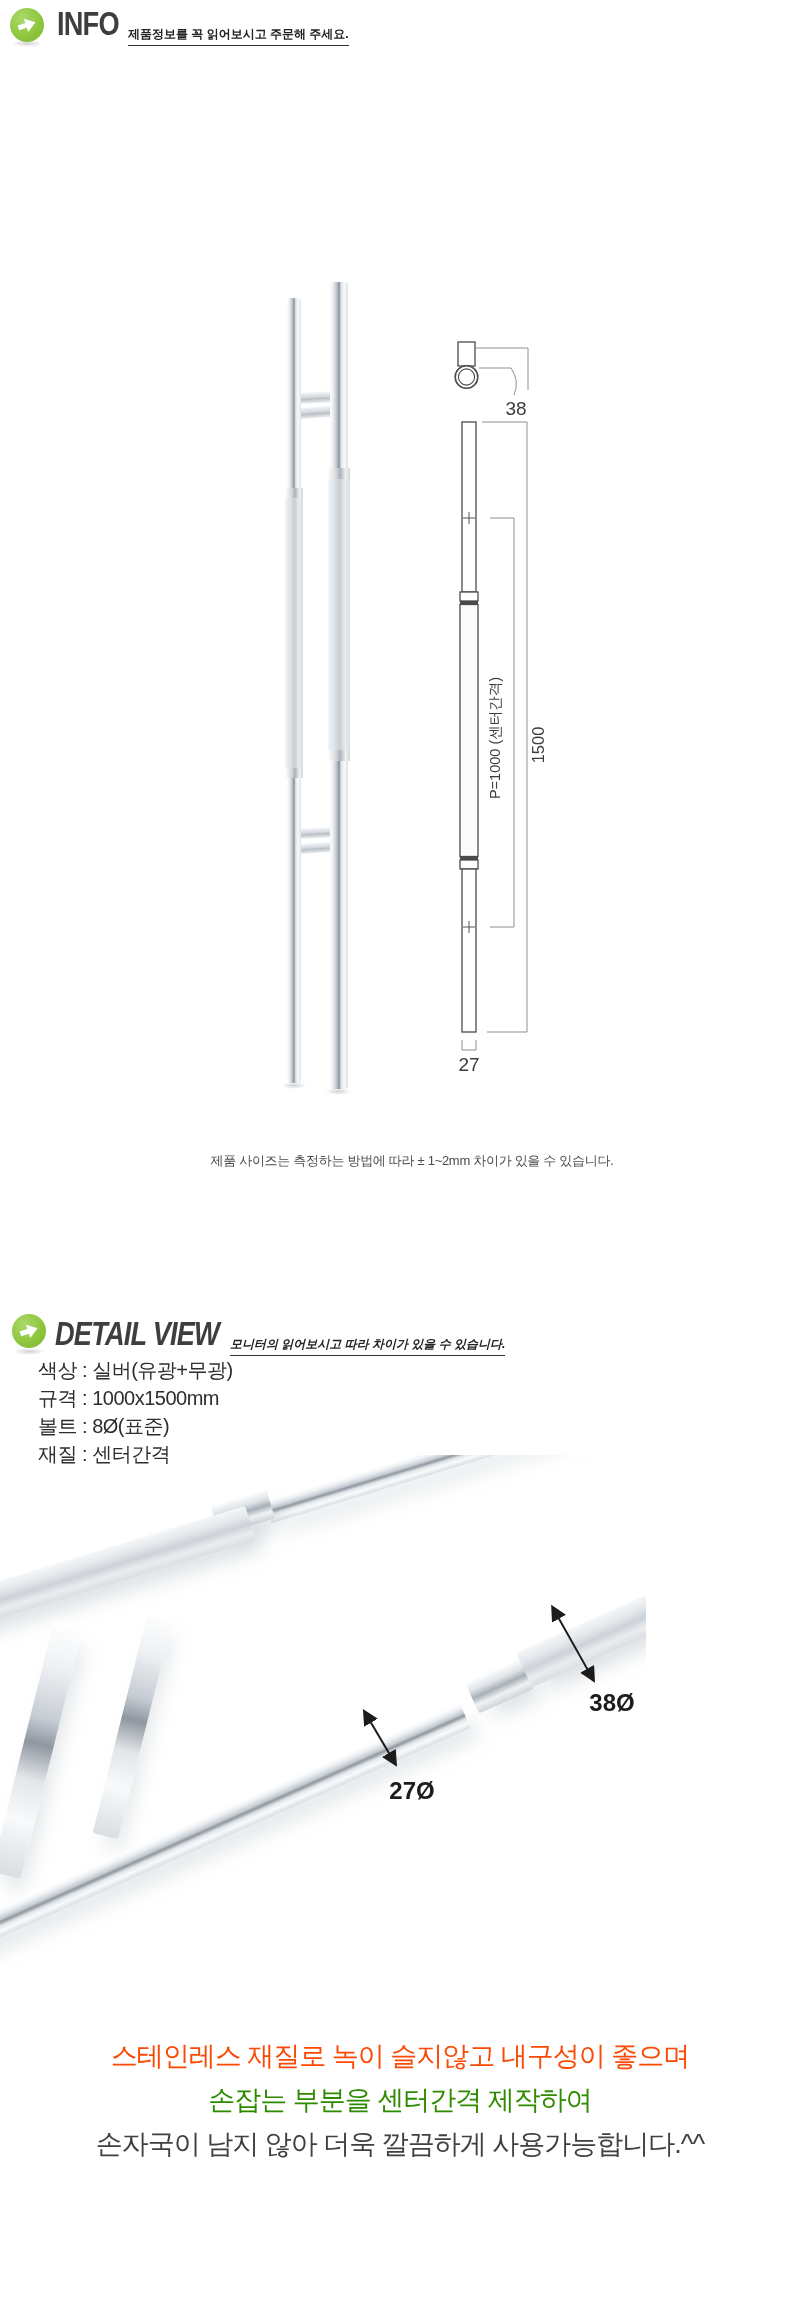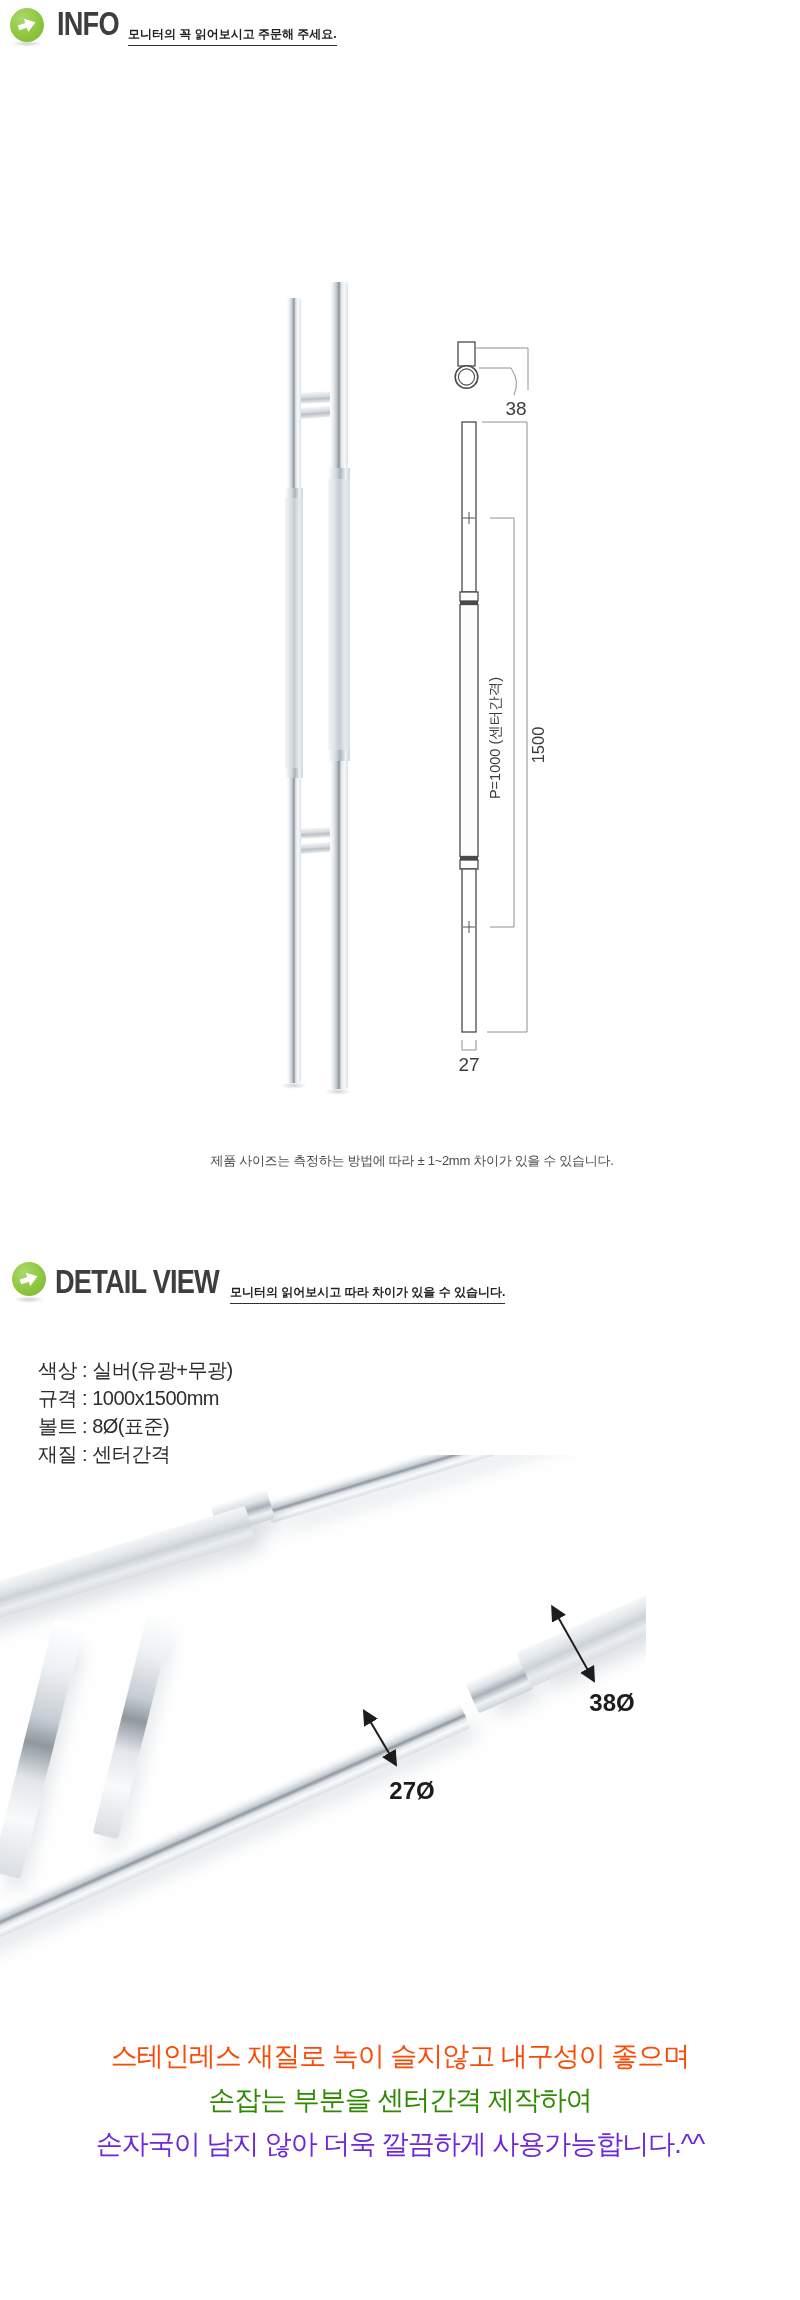--- a/index.html
+++ b/index.html
@@ -49,38 +49,38 @@
   .pipe-collar{background:linear-gradient(to bottom,#ffffff 0%,#dfe4e8 30%,#a8b0b8 52%,#f0f3f5 75%,#cdd3d8 100%);}
   .anno-svg{position:absolute;left:0;top:0;}
   .anno-svg text{font-family:"Liberation Sans",sans-serif;fill:#1c1c1c;font-size:24px;font-weight:bold;}
   .anno-svg line{stroke:#1c1c1c;stroke-width:2;}
 
   
   .footer{position:absolute;left:0;top:2034px;width:800px;text-align:center;
       font-size:27px;font-weight:normal;line-height:44px;letter-spacing:-1px;}
   .f1{color:#fb4a05;}
   .f2{color:#2e8b00;}
-  .f3{color:#6d28d9;}
+  .f3{color:#404040;}
 </style>
 </head>
 <body>
 
 <div class="page">
 
   <div class="hdr" style="top:4px;">
     <div class="hdr-shadow" style="left:11px;top:36px;"></div>
     <div class="hdr-circle" style="left:10px;top:4px;">
       <svg width="26" height="26" viewBox="0 0 26 26">
         <g transform="rotate(-18 13 13)">
           <path d="M4 13 h8 v-4.5 l10 7 -10 7 v-4.5 h-8 z" fill="#ffffff" transform="translate(0,-2.5)"></path>
         </g>
       </svg>
     </div>
     <span class="hdr-title" style="left:57px;top:0;">INFO</span>
-    <span class="hdr-sub" style="left:128px;top:22px;">모니터의 꼭 읽어보시고 주문해 주세요.</span>
+    <span class="hdr-sub" style="left:128px;top:22px;">제품정보를 꼭 읽어보시고 주문해 주세요.</span>
   </div>
 
   <div class="product-photo">
 
     <div class="brace" style="left:30px;top:116px;width:36px;height:11px;transform:rotate(-3deg);"></div>
     <div class="brace" style="left:24px;top:131px;width:44px;height:11px;transform:rotate(-4deg);"></div>
 
     <div class="brace" style="left:30px;top:552px;width:36px;height:10px;transform:rotate(-3deg);"></div>
     <div class="brace" style="left:24px;top:567px;width:44px;height:10px;transform:rotate(-4deg);"></div>
 
@@ -128,21 +128,21 @@
 
     <polyline class="dl" points="34,82 79,82 79,692 39,692"></polyline>
     <text font-size="16.5" text-anchor="middle" transform="translate(96 405) rotate(-90)">1500</text>
 
     <polyline class="dl" points="14,700 14,710 28,710 28,700"></polyline>
     <text x="21" y="731" font-size="19" text-anchor="middle">27</text>
   </svg>
 
   <div class="size-note">제품 사이즈는 측정하는 방법에 따라 ± 1~2mm 차이가 있을 수 있습니다.</div>
 
-  <div class="hdr" style="top:1260px;">
+  <div class="hdr" style="top:1312px;font-style:italic;">
     <div class="hdr-shadow" style="left:13px;top:36px;"></div>
     <div class="hdr-circle" style="left:12px;top:2px;">
       <svg width="26" height="26" viewBox="0 0 26 26">
         <g transform="rotate(-18 13 13)">
           <path d="M4 13 h8 v-4.5 l10 7 -10 7 v-4.5 h-8 z" fill="#ffffff" transform="translate(0,-2.5)"></path>
         </g>
       </svg>
     </div>
     <span class="hdr-title" style="left:55px;top:2px;">DETAIL VIEW</span>
     <span class="hdr-sub" style="left:230px;top:24px;">모니터의 읽어보시고 따라 차이가 있을 수 있습니다.</span>

